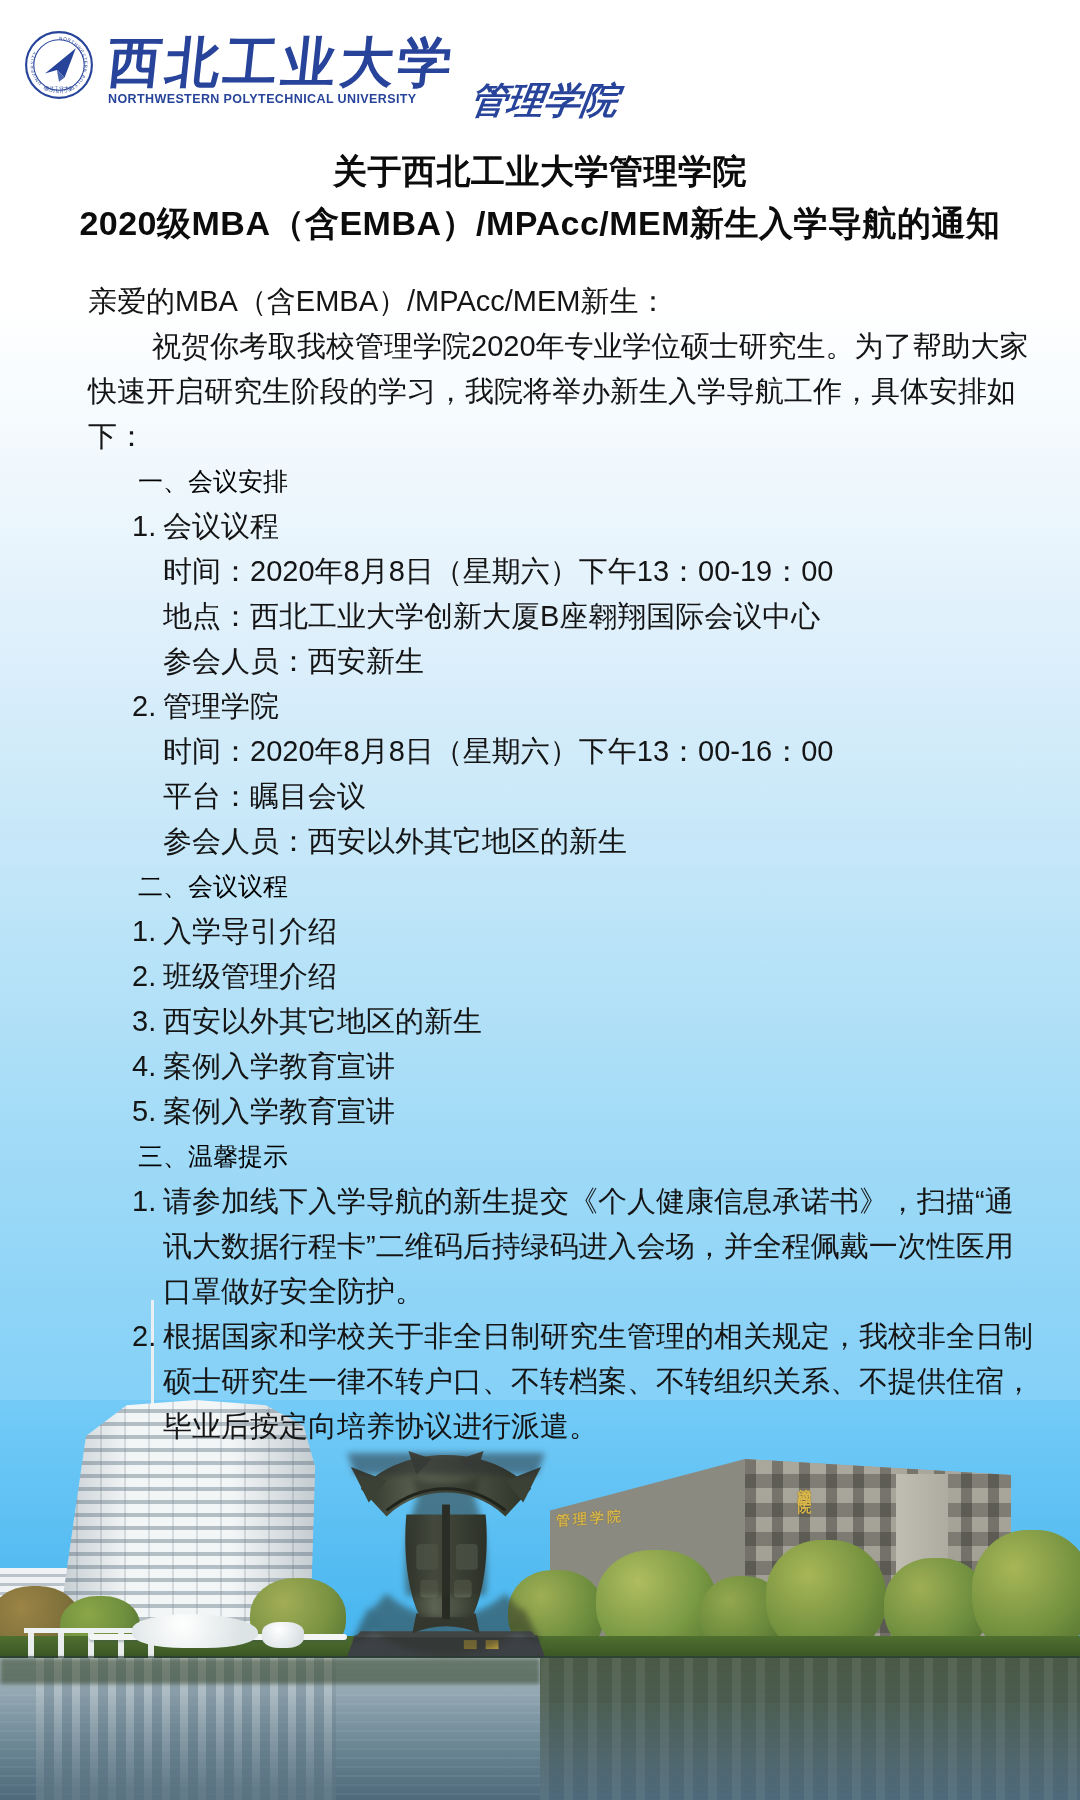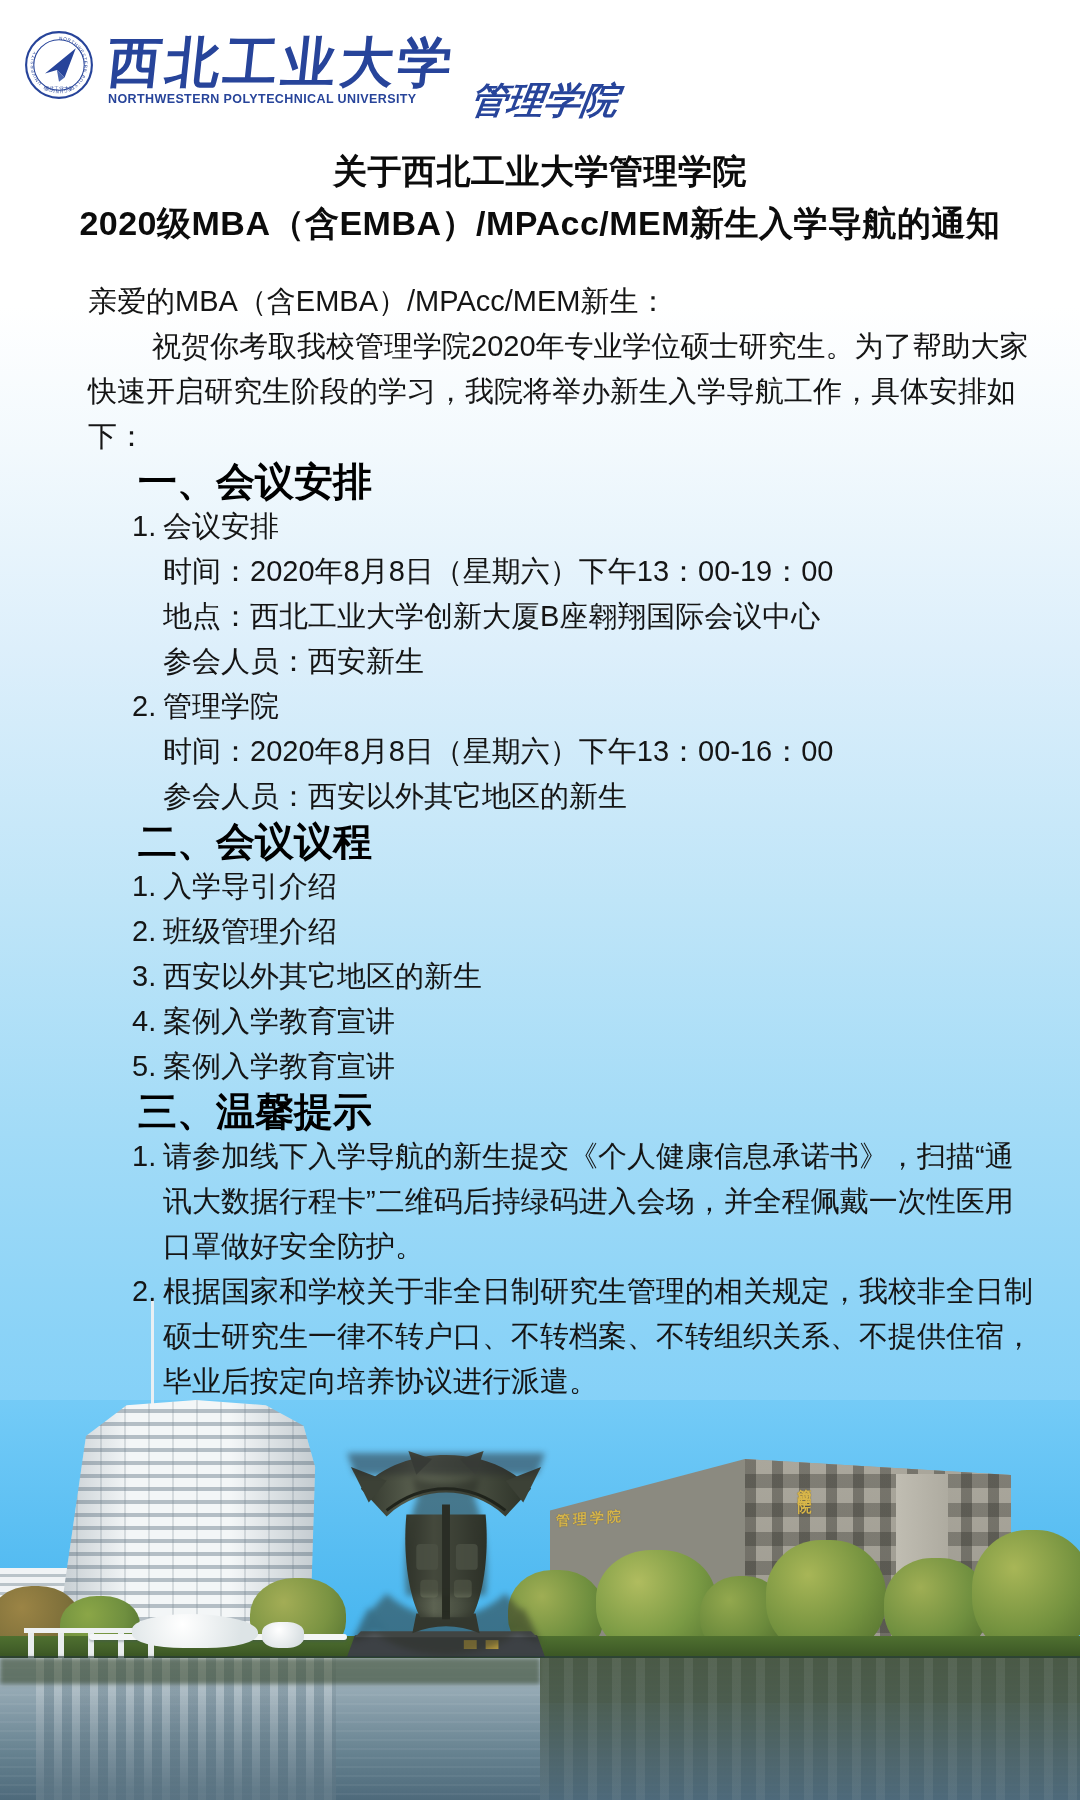--- a/index.html
+++ b/index.html
@@ -32,21 +32,21 @@
     font-size:37px;font-weight:700;font-style:italic;color:#27449a;
     transform:skewX(-8deg);margin:46px 0 0 14px;white-space:nowrap;
   }
   
   .titles{position:relative;z-index:1;margin-top:145px;text-align:center;}
   .title-line{font-size:34px;line-height:52px;font-weight:700;color:#0c0c0c;letter-spacing:.5px;}
   
   .doc{position:relative;z-index:1;margin-top:30px;padding:0 40px 0 88px;font-size:29px;line-height:45px;}
   .salutation{margin:0;}
   .intro{margin:0;text-indent:64px;}
-  .sec-heading{margin:0 0 0 50px;font-size:39px;line-height:45px;font-weight:700;color:#000;}
+  .sec-heading{margin:0 0 0 50px;font-size:25px;line-height:45px;font-weight:400;color:#000;}
   ol.items{list-style:none;margin:0;padding:0 0 0 44px;counter-reset:itm;}
   ol.items > li{position:relative;padding-left:31px;counter-increment:itm;}
   ol.items > li::before{
     content:counter(itm) ".";
     position:absolute;left:0;top:0;width:28px;
   }
   .detail{line-height:45px;}
   
   .photo{position:absolute;left:0;bottom:0;width:1080px;height:400px;z-index:0;}
   .sky{position:absolute;inset:0;background:linear-gradient(180deg,#74cbf7 0%,#57bdf2 38%,#40b2ee 70%,#3bafec 100%);}
@@ -162,28 +162,29 @@
     <div class="title-line">2020级MBA（含EMBA）/MPAcc/MEM新生入学导航的通知</div>
   </div>
 
   <div class="doc">
     <p class="salutation">亲爱的MBA（含EMBA）/MPAcc/MEM新生：</p>
     <p class="intro">祝贺你考取我校管理学院2020年专业学位硕士研究生。为了帮助大家快速开启研究生阶段的学习，我院将举办新生入学导航工作，具体安排如下：</p>
 
     <h2 class="sec-heading">一、会议安排</h2>
     <ol class="items">
       <li>
-        <span>会议安排</span>
+        <span>会议议程</span>
         <div class="detail">时间：2020年8月8日（星期六）下午13：00-19：00</div>
         <div class="detail">地点：西北工业大学创新大厦B座翱翔国际会议中心</div>
         <div class="detail">参会人员：西安新生</div>
       </li>
       <li>
         <span>管理学院</span>
         <div class="detail">时间：2020年8月8日（星期六）下午13：00-16：00</div>
+        <div class="detail">平台：瞩目会议</div>
         <div class="detail">参会人员：西安以外其它地区的新生</div>
       </li>
     </ol>
 
     <h2 class="sec-heading">二、会议议程</h2>
     <ol class="items">
       <li><span>入学导引介绍</span></li>
       <li><span>班级管理介绍</span></li>
       <li><span>西安以外其它地区的新生</span></li>
       <li><span>案例入学教育宣讲</span></li>

